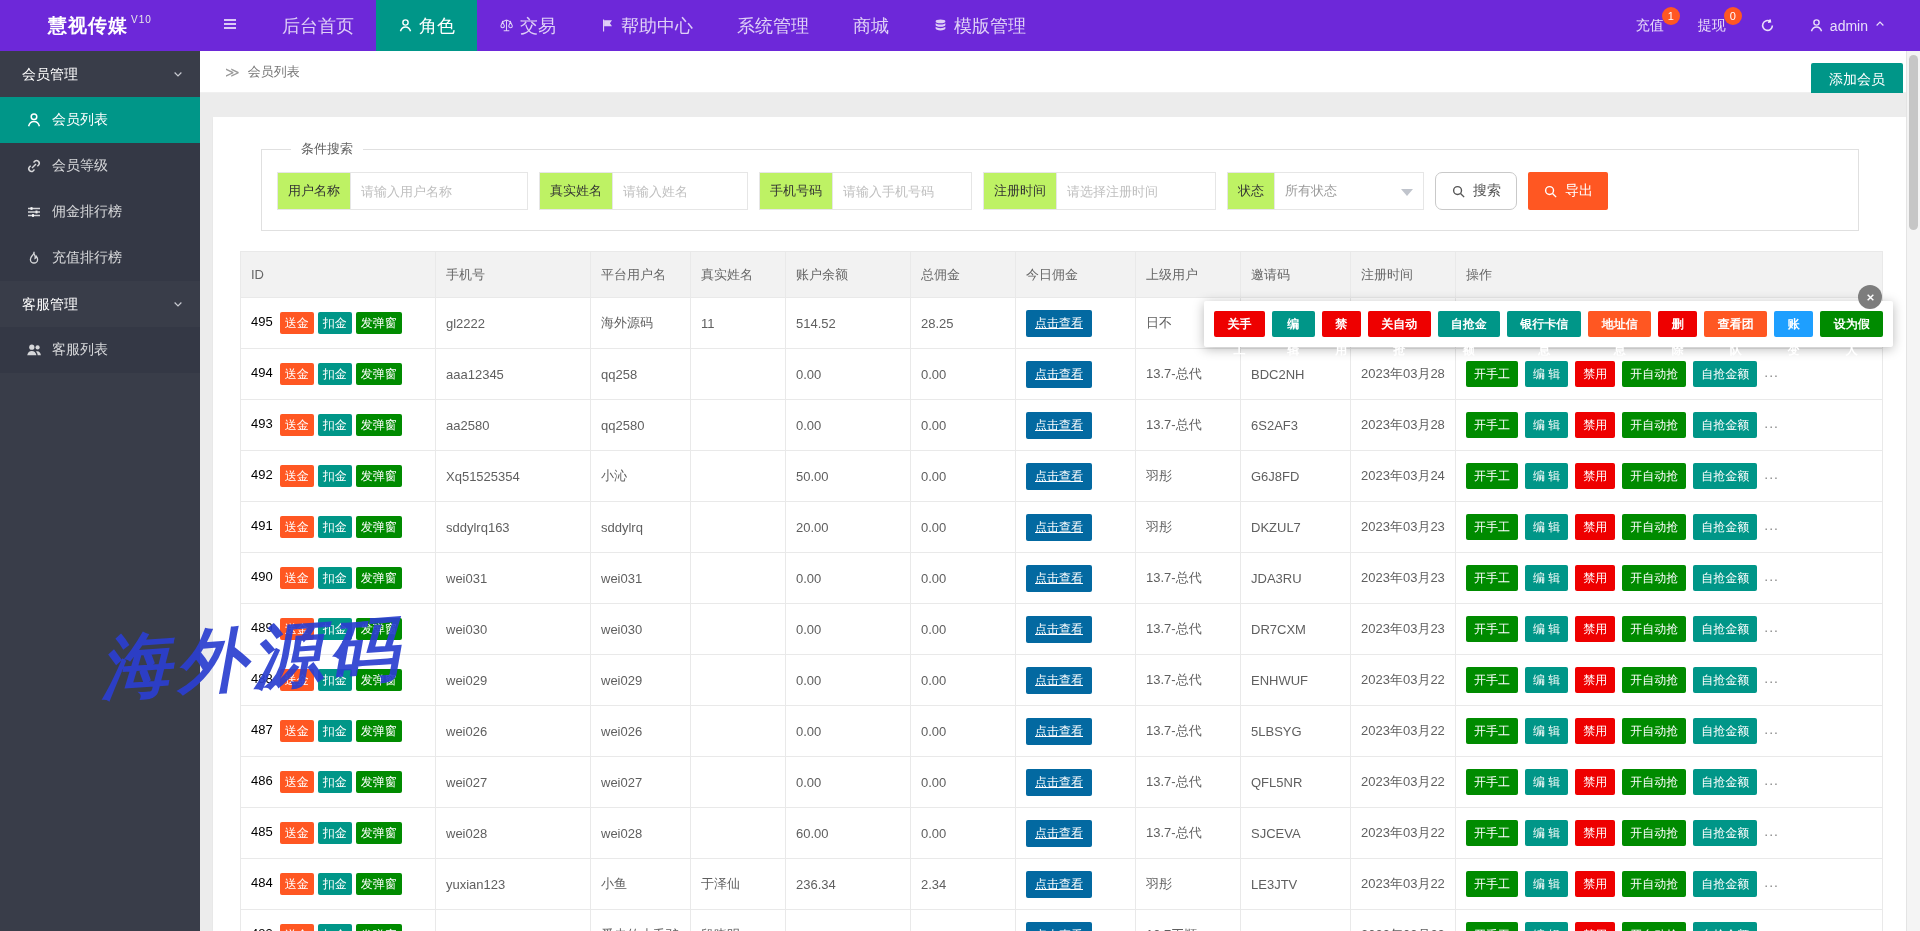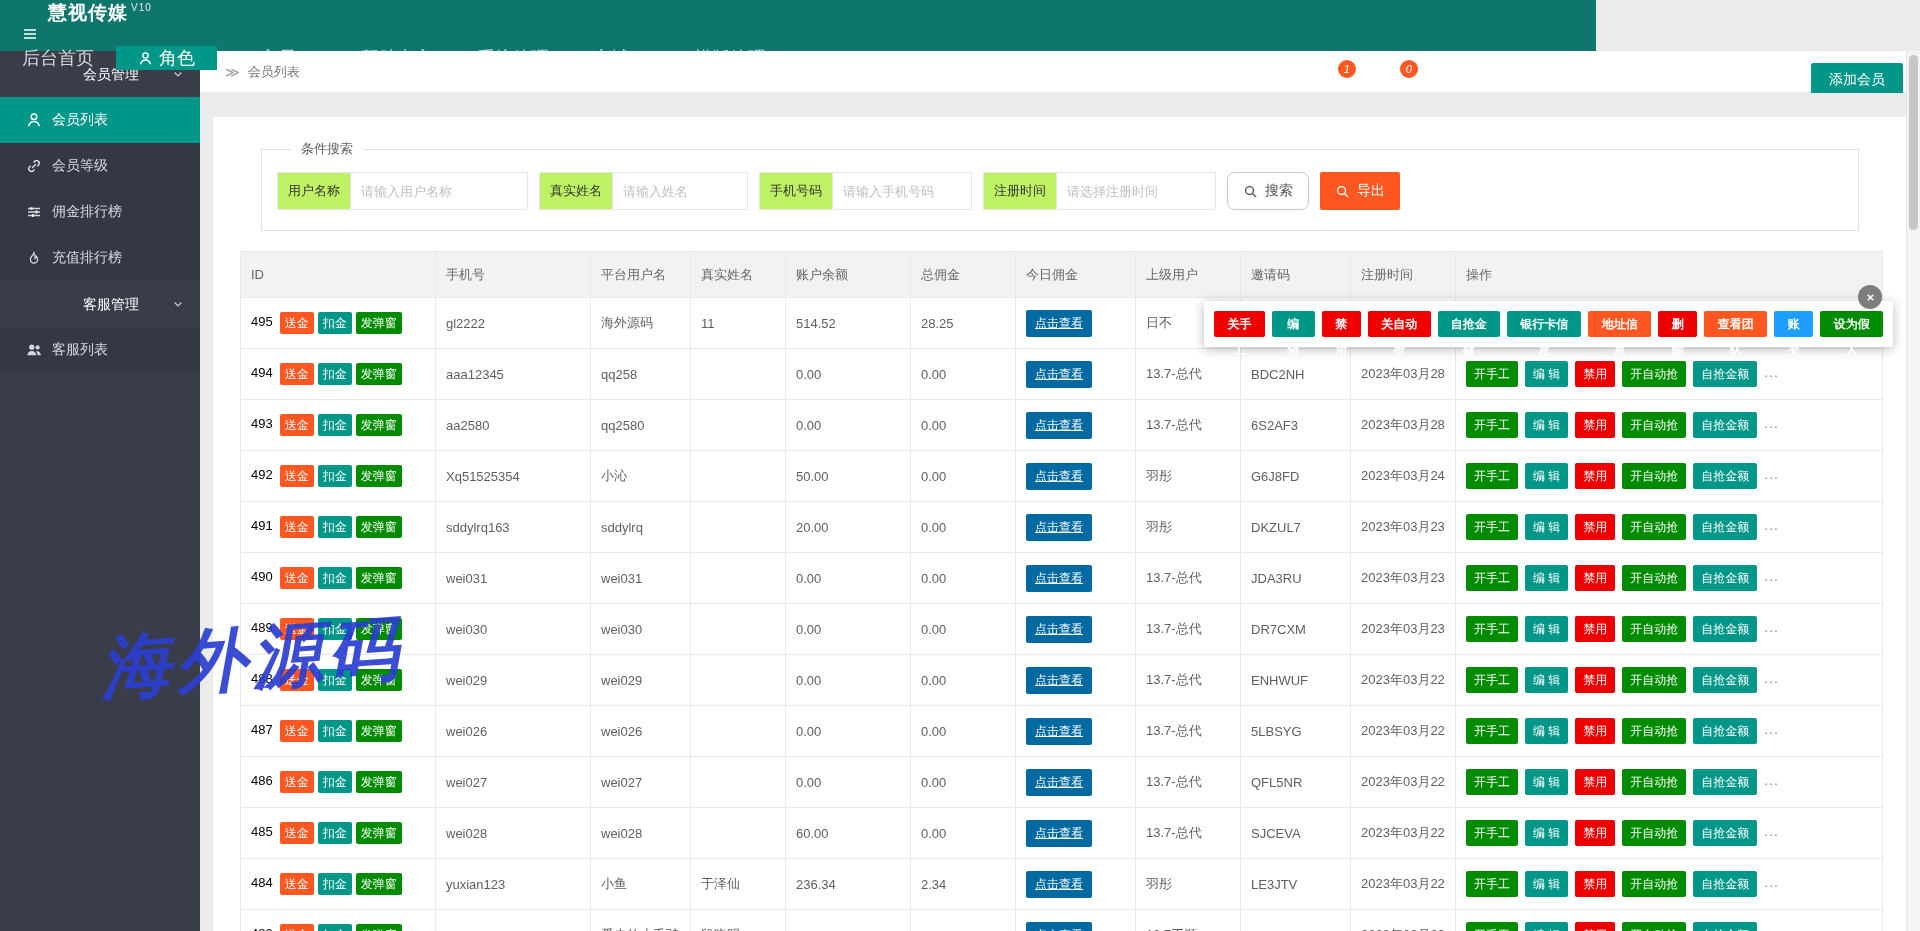--- a/index.html
+++ b/index.html
@@ -1,38 +1,38 @@
 <!DOCTYPE html>
 <html><head>
 <meta charset="utf-8">
 <style>
   * { margin:0; padding:0; box-sizing:border-box; }
   html,body { width:1920px; height:931px; overflow:hidden; }
   body { font-family:"Liberation Sans","DejaVu Sans",sans-serif; background:#ececec; }
   .app { position:relative; width:1920px; height:931px; overflow:hidden; }
 
   
-  .topbar { position:absolute; left:0; top:0; width:1596px; height:51px; background:#0f766e; display:flex; align-items:stretch; z-index:30;flex-direction:column; }
+  .topbar { position:absolute; left:0; top:0; width:1920px; height:51px; background:#6d28d9; display:flex; align-items:stretch; z-index:30; }
   .brand { width:200px; display:flex; align-items:center; justify-content:center; color:#fff; font-size:19px; font-weight:bold; letter-spacing:1px; cursor:pointer; }
   .brand sup { font-size:10px; font-weight:normal; margin-left:3px; transform:translateY(-6px); color:#e8e8e8; }
   .topnav { display:flex; align-items:stretch; }
   .topnav-item { display:flex; align-items:center; gap:6px; padding:0 22px; color:rgba(255,255,255,.78); font-size:18px; cursor:pointer; }
   .topnav-item.active { background:#009688; color:#fff; }
   .topnav-item .ticon, .tr-item .ticon { display:inline-flex; width:15px; height:15px; }
   .ticon svg { width:100%; height:100%; }
   .hamb { display:flex; align-items:center; padding:0 22px; color:#fff; cursor:pointer; }
   .hamb svg { width:16px; height:16px; }
   .top-right { margin-left:auto; display:flex; align-items:center; gap:34px; padding-right:34px; }
-  .tr-item { position:relative; color:rgba(255,255,255,.85); font-size:14px; cursor:pointer; display:flex; gap:6px;font-style:italic; }
+  .tr-item { position:relative; color:rgba(255,255,255,.85); font-size:14px; cursor:pointer; display:flex; gap:6px; }
   .badge { position:absolute; top:-10px; right:-16px; min-width:18px; height:18px; border-radius:9px; background:#ff5722; color:#fff; font-size:11px; line-height:18px; text-align:center; padding:0 4px; }
   .chev { display:inline-flex; width:12px; height:12px; }
   .chev svg { width:100%; height:100%; }
 
   
-  .sidebar { position:absolute; left:0; top:51px; bottom:0; width:200px; background:#393d49; z-index:20;text-align:center; }
+  .sidebar { position:absolute; left:0; top:51px; bottom:0; width:200px; background:#393d49; z-index:20; }
   .side-group-header { position:relative; height:46px; line-height:46px; color:#fff; font-size:14px; padding-left:22px; cursor:pointer; }
   .side-group-header .g-chev { position:absolute; right:16px; top:17px; width:12px; height:12px; color:#c8cad1; }
   .side-item { position:relative; height:46px; display:flex; align-items:center; gap:10px; padding-left:26px; color:rgba(255,255,255,.8); font-size:14px; background:#343845; cursor:pointer; }
   .side-item .sicon { display:inline-flex; width:16px; height:16px; }
   .side-item .sicon svg { width:100%; height:100%; }
   .side-item.active { background:#009688; color:#fff; }
 
   
   .main { position:absolute; left:200px; top:51px; right:0; bottom:0; }
   .crumbbar { height:42px; background:#fff; display:flex; align-items:center; padding:0 17px 0 25px; border-bottom:1px solid #f0f0f0; }
@@ -257,20 +257,27 @@
                 <span class="slabel">真实姓名</span>
                 <input type="text" style="width: 136px;" placeholder="请输入姓名">
               </div>
               <div class="sgroup">
                 <span class="slabel">手机号码</span>
                 <input type="text" style="width: 140px;" placeholder="请输入手机号码">
               </div>
               <div class="sgroup">
                 <span class="slabel">注册时间</span>
                 <input type="text" style="width: 160px;" placeholder="请选择注册时间">
+              </div>
+              <div class="sgroup">
+                <span class="slabel">状态</span>
+                <div class="fake-select" style="width:150px">
+                  <span>所有状态</span>
+                  <span class="tri"></span>
+                </div>
               </div>
               <button class="btn-search">
                 <span class="ticon">
                   <svg viewBox="0 0 16 16" fill="none" stroke="currentColor" stroke-width="1.5">
                     <circle cx="7" cy="7" r="4.2"></circle>
                     <path d="M10.2 10.2L14 14"></path>
                   </svg>
                 </span>
                 <span>搜索</span>
               </button>

